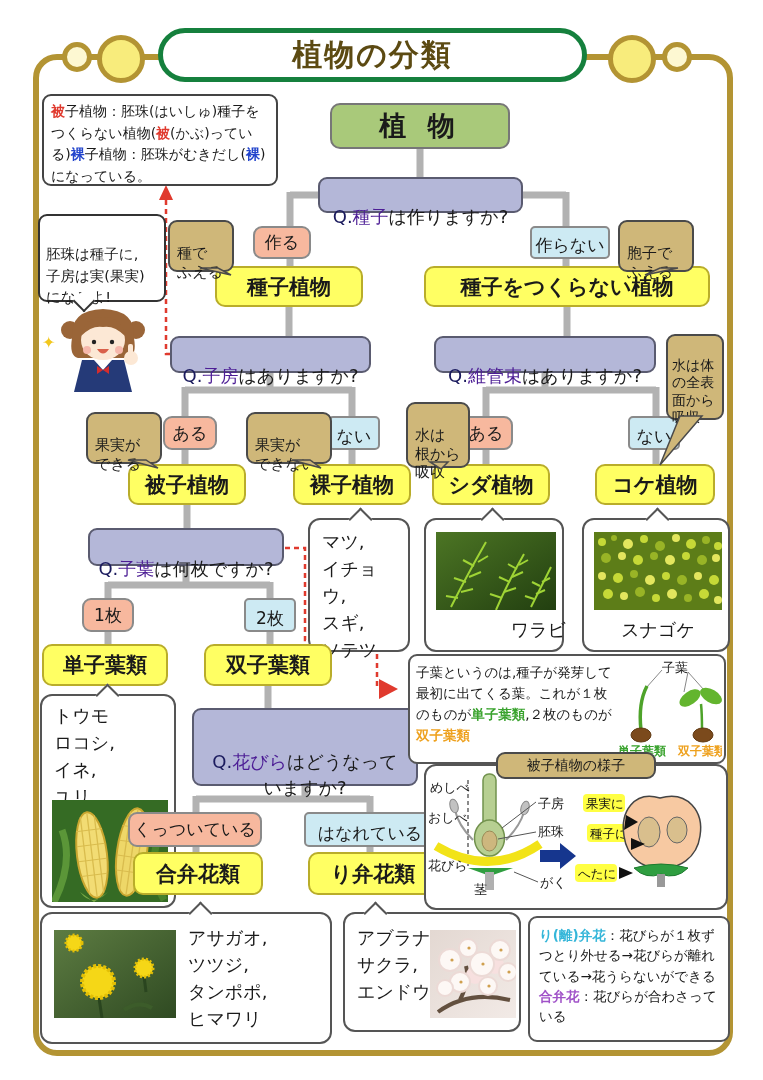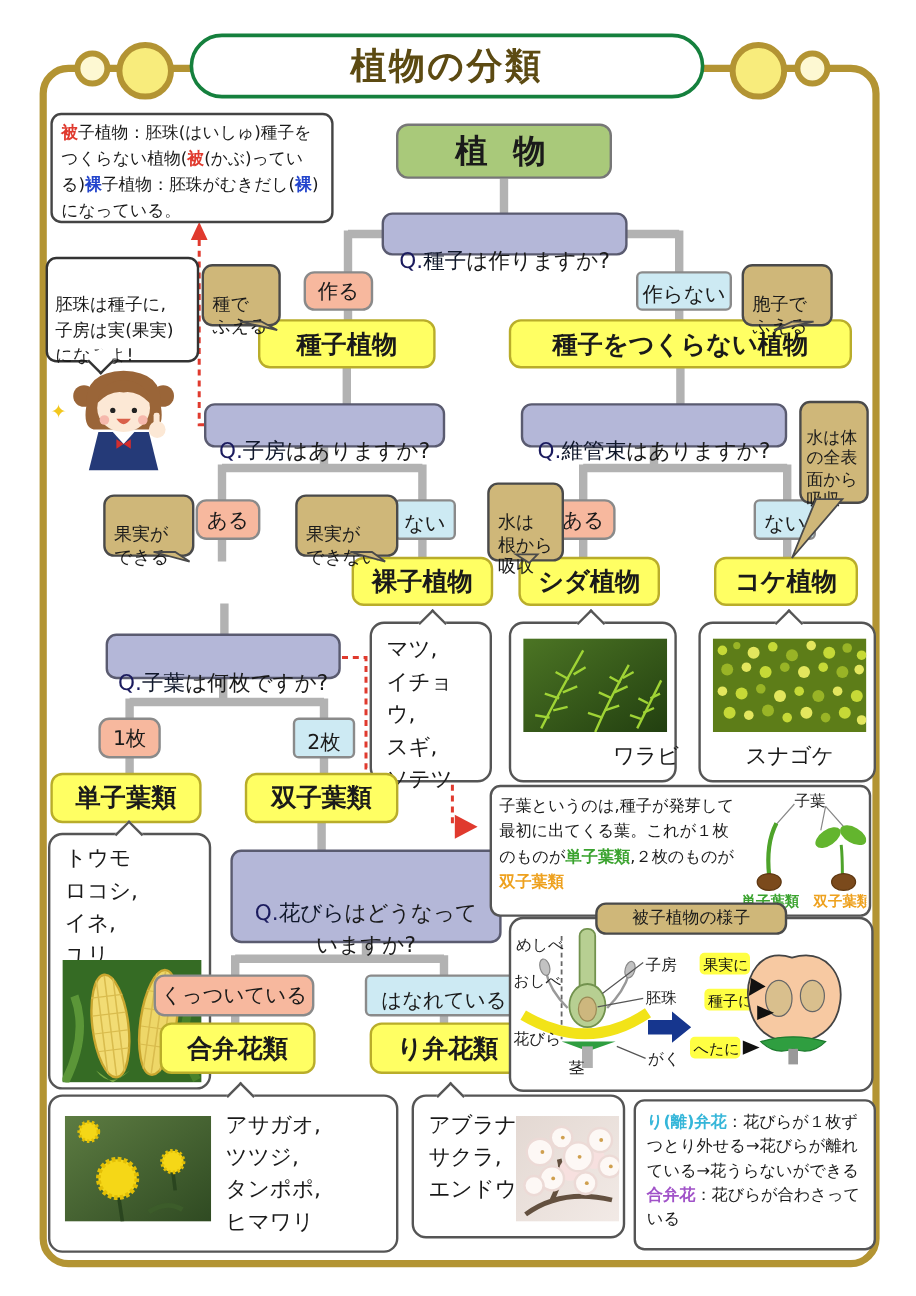--- a/index.html
+++ b/index.html
@@ -2,32 +2,32 @@
 <html><head>
 <meta charset="utf-8">
 <style>
   html,body{margin:0;padding:0;background:#fff;font-family:"DejaVu Sans",sans-serif;color:#1a1a1a;}
   #stage{position:relative;width:763px;height:1080px;background:#fff;overflow:hidden;}
   .abs{position:absolute;box-sizing:border-box;}
   .flex{display:flex;align-items:center;justify-content:center;}
   .pre{white-space:pre-line;}
   .frame{border:6px solid #b39433;border-radius:24px;}
   .circle{border:5px solid #b39433;border-radius:50%;}
-  .titlepill{background:#fff;border:3px solid #15803d;border-radius:30px;font-size:30px;font-weight:bold;color:#5c4a12;letter-spacing:2px;}
+  .titlepill{background:#fff;border:5px solid #15803d;border-radius:30px;font-size:30px;font-weight:bold;color:#5c4a12;letter-spacing:2px;}
   .rootnode{background:#a9c97a;border:2.5px solid #777;border-radius:10px;font-size:27px;font-weight:bold;letter-spacing:6px;}
   .node{background:#ffff63;border:2.5px solid #b9ad2a;border-radius:10px;font-weight:bold;font-size:21px;}
   .qbox{background:#b4b7d8;border:2px solid #5a5b70;border-radius:9px;font-size:18px;text-align:center;white-space:pre-line;}
   .salmon{background:#f7b89e;border:2px solid #8a8a8a;border-radius:9px;font-size:17px;}
   .lblue{background:#cdeaf3;border:2px solid #8a8a8a;border-radius:5px;font-size:17px;align-items:flex-end;}
   .tan{background:#cfb779;border:2px solid #4a4a4a;border-radius:9px;font-size:15px;line-height:1.25;padding:3px 7px;white-space:pre-line;}
   .callout{background:#fff;border:2px solid #555;border-radius:12px;}
   .ptr{position:absolute;top:-9px;width:15px;height:15px;background:#fff;border-left:2px solid #555;border-top:2px solid #555;transform:rotate(45deg);}
   .ptrb{position:absolute;bottom:-9px;width:14px;height:14px;background:#fff;border-right:2px solid #333;border-bottom:2px solid #333;transform:rotate(45deg);}
   .whitebox{background:#fff;border:2px solid #444;border-radius:9px;}
-  .kw{color:#0f172a;}
+  .kw{color:#4c1d95;}
   .qp{color:#1b1b5e;}
   .red{color:#e03a2e;font-weight:bold;}
   .blue{color:#2244cc;font-weight:bold;}
   .green{color:#3aa32e;font-weight:bold;}
   .orange{color:#eea11e;font-weight:bold;}
   .cyan{color:#35b6d9;font-weight:bold;}
   .purple{color:#a052c8;font-weight:bold;}
   .listtext{font-size:18px;line-height:1.5;white-space:pre-line;}
   .caption{font-size:18px;text-align:center;}
 </style>
@@ -120,20 +120,23 @@
   <div class="abs flex lblue" style="left:328px;top:416px;width:52px;height:34px;">
     <span>ない</span>
   </div>
   <div class="abs flex salmon" style="left:459px;top:416px;width:54px;height:34px;">
     <span>ある</span>
   </div>
   <div class="abs flex lblue" style="left:628px;top:416px;width:52px;height:34px;">
     <span>ない</span>
   </div>
 
+  <div class="abs flex node" style="left:128px;top:464px;width:118px;height:41px;">
+    <span>被子植物</span>
+  </div>
   <div class="abs flex node" style="left:293px;top:464px;width:118px;height:41px;">
     <span>裸子植物</span>
   </div>
   <div class="abs flex node" style="left:432px;top:464px;width:118px;height:41px;">
     <span>シダ植物</span>
   </div>
   <div class="abs flex node" style="left:595px;top:464px;width:120px;height:41px;">
     <span>コケ植物</span>
   </div>
 

